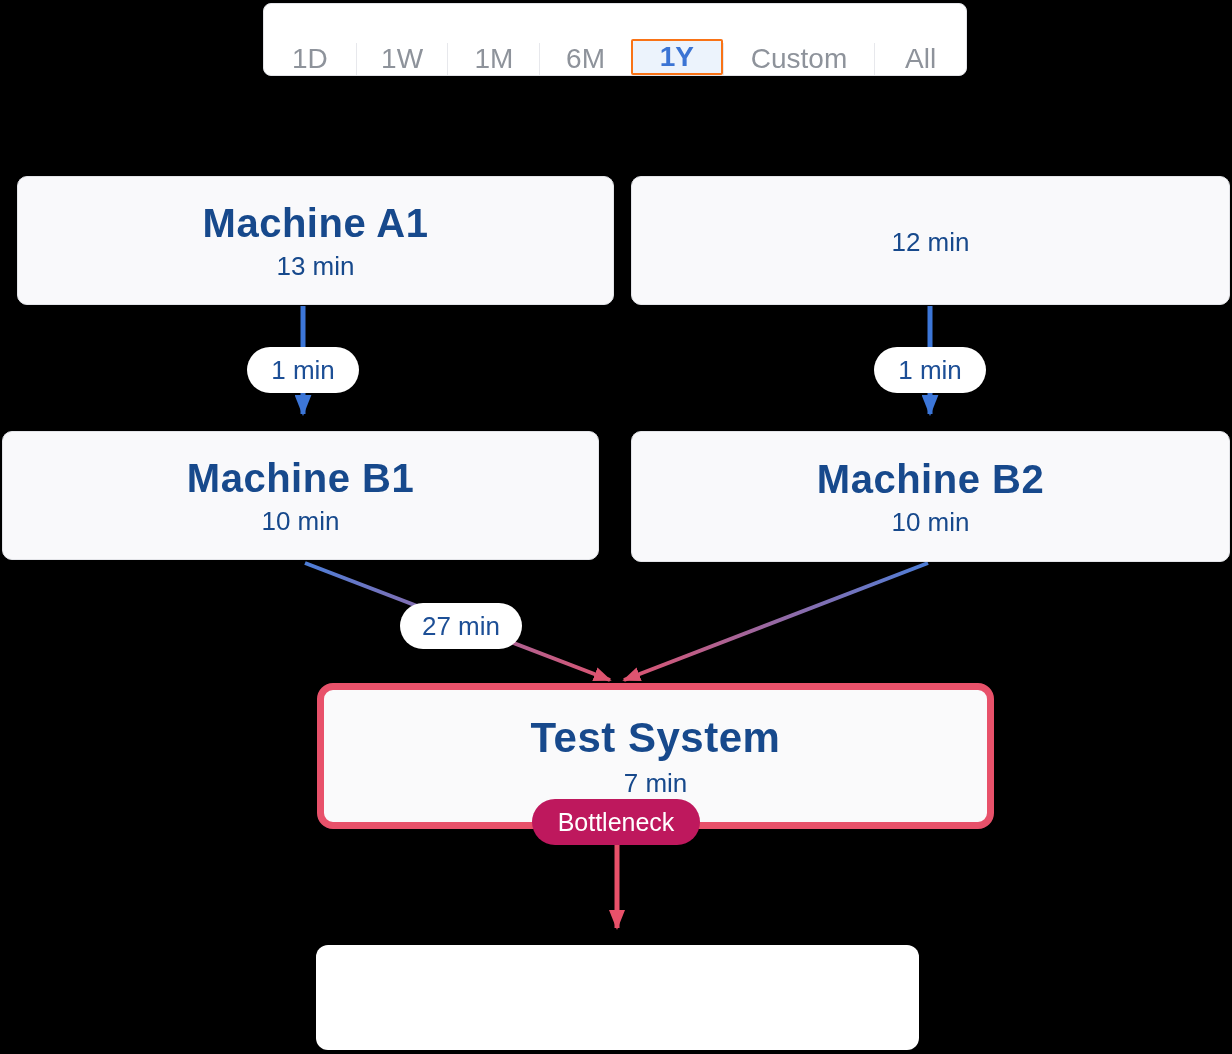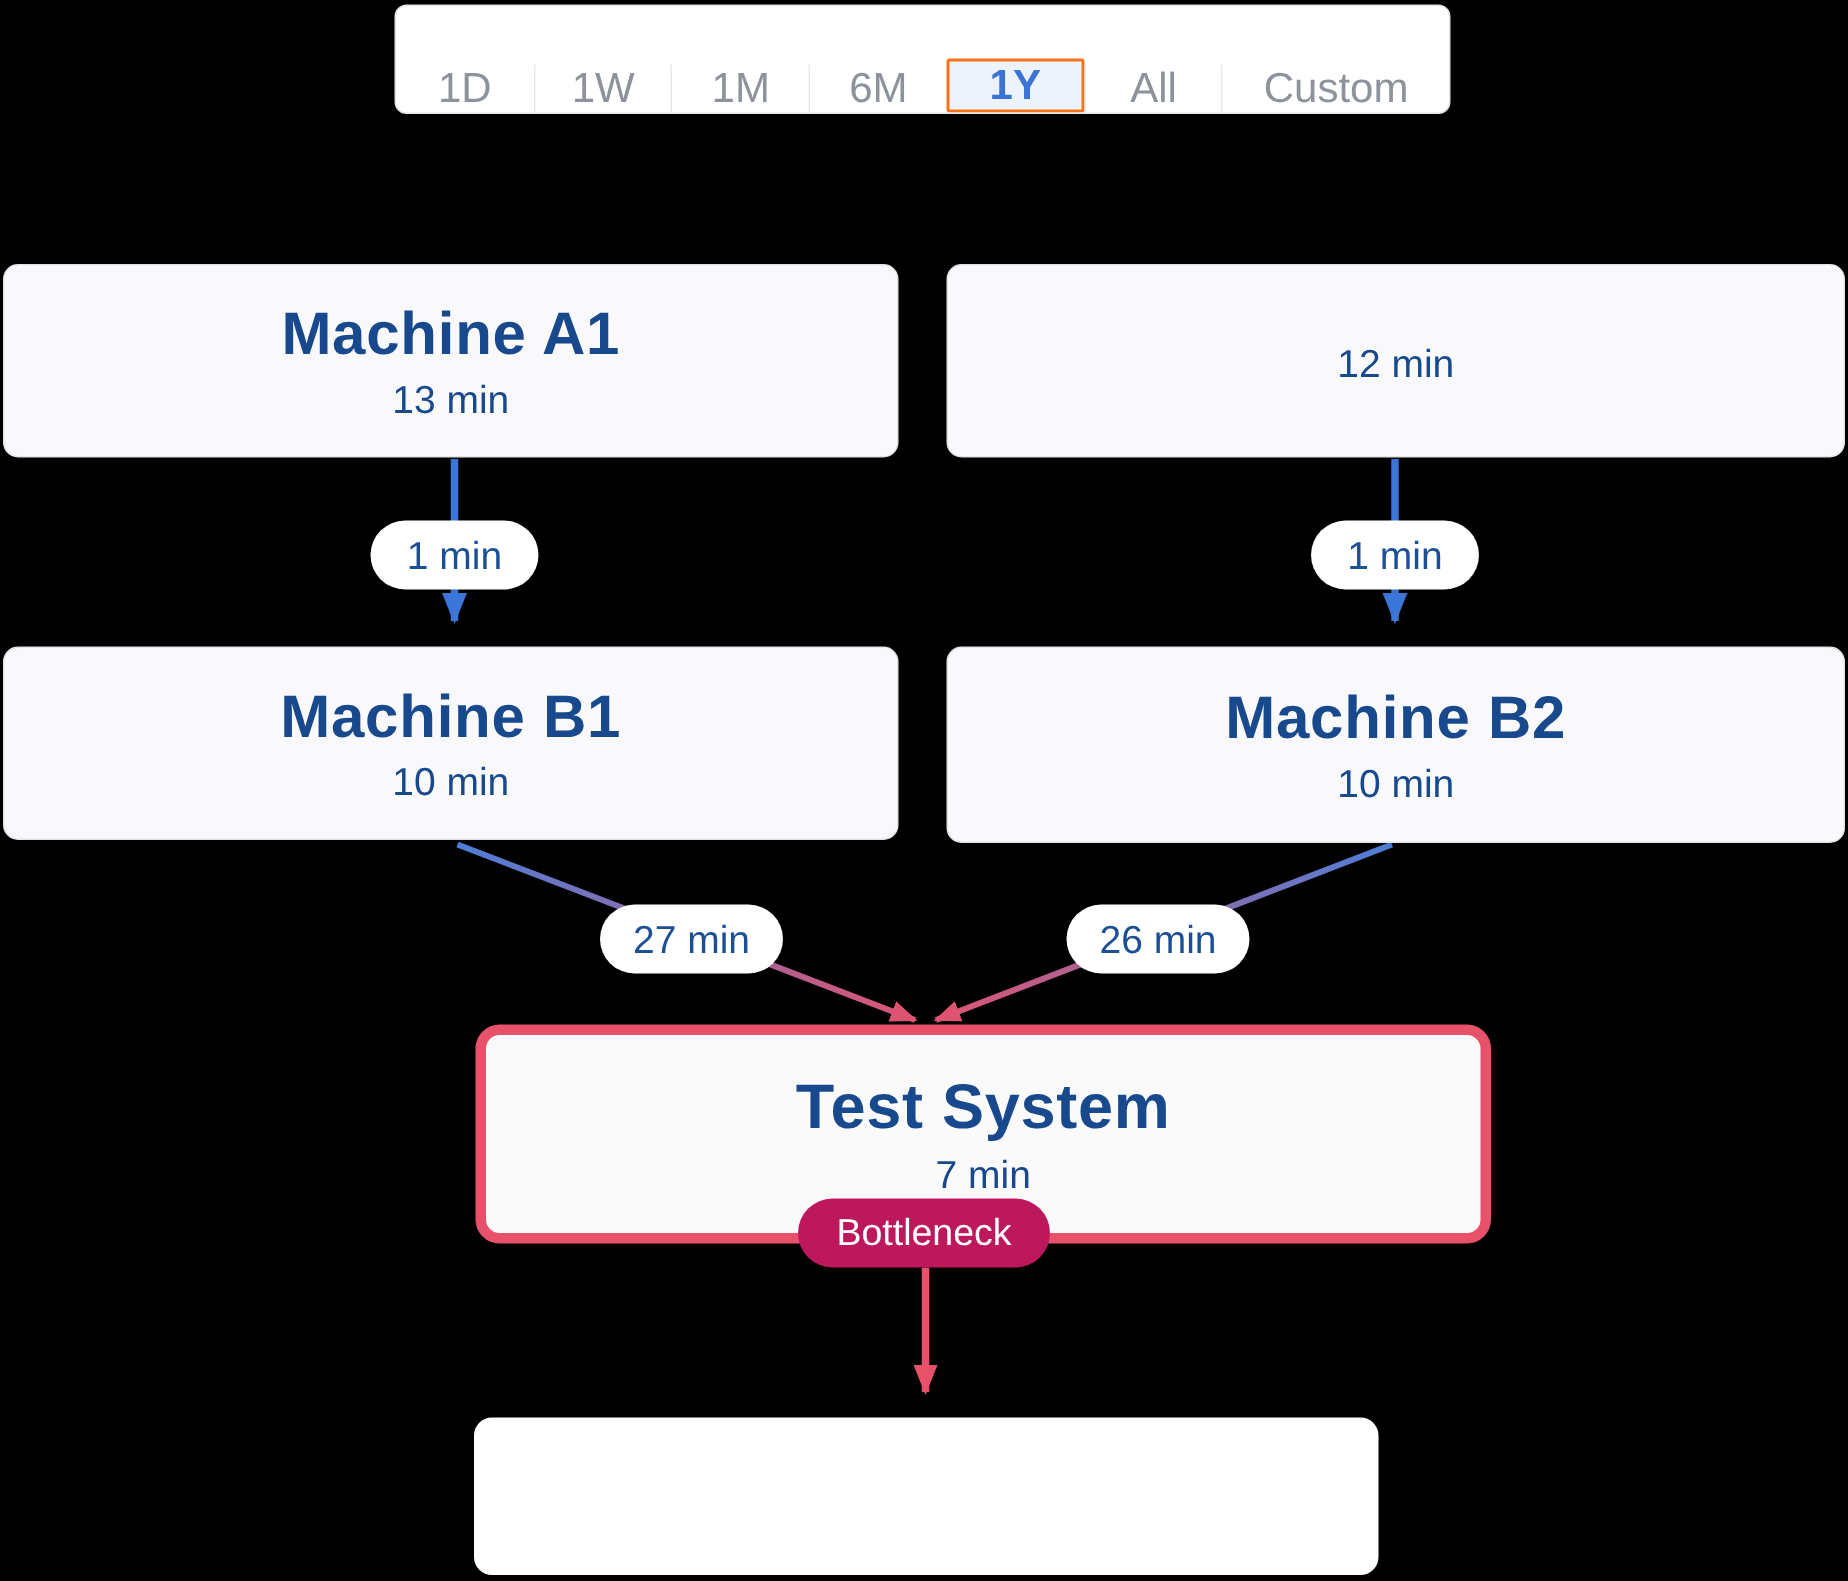--- a/index.html
+++ b/index.html
@@ -117,22 +117,22 @@
 <body>
 
 <div class="canvas">
 
   <div class="time-bar">
     <button class="tb-btn">1D</button>
     <button class="tb-btn">1W</button>
     <button class="tb-btn">1M</button>
     <button class="tb-btn">6M</button>
     <button class="tb-btn selected">1Y</button>
+    <button class="tb-btn custom">Custom</button>
     <button class="tb-btn">All</button>
-    <button class="tb-btn custom">Custom</button>
   </div>
 
   <svg class="edges" width="1232" height="1054" viewBox="0 0 1232 1054">
     <defs>
       <marker id="mBlue" viewBox="0 0 10 8" refX="9" refY="4" markerWidth="21" markerHeight="17" orient="auto" markerUnits="userSpaceOnUse">
         <path d="M0,0 L10,4 L0,8 Z" fill="#3c76d8"></path>
       </marker>
       <marker id="mPink" viewBox="0 0 10 8" refX="9" refY="4" markerWidth="18" markerHeight="15" orient="auto" markerUnits="userSpaceOnUse">
         <path d="M0,0 L10,4 L0,8 Z" fill="#de5470"></path>
       </marker>
@@ -149,21 +149,21 @@
       </linearGradient>
     </defs>
 
     <line x1="303" y1="306" x2="303" y2="414" stroke="#3c76d8" stroke-width="5" marker-end="url(#mBlue)"></line>
     <line x1="930" y1="306" x2="930" y2="414" stroke="#3c76d8" stroke-width="5" marker-end="url(#mBlue)"></line>
     <line x1="305" y1="563" x2="610" y2="680" stroke="url(#gradLeft)" stroke-width="4" marker-end="url(#mPink)"></line>
     <line x1="928" y1="563" x2="624" y2="680" stroke="url(#gradRight)" stroke-width="4" marker-end="url(#mPink)"></line>
     <line x1="617" y1="845" x2="617" y2="928" stroke="#e8516a" stroke-width="5" marker-end="url(#mRed)"></line>
   </svg>
 
-  <div class="node" style="left:2px; top:176px; width:597px; height:129px;">
+  <div class="node" style="left:17px; top:176px; width:597px; height:129px;">
     <div class="node-title">Machine A1</div>
     <div class="node-sub">13 min</div>
   </div>
 
   <div class="node" style="left:631px; top:176px; width:599px; height:129px;">
     <div class="node-sub">12 min</div>
   </div>
 
   <div class="node" style="left:2px; top:431px; width:597px; height:129px;">
     <div class="node-title">Machine B1</div>
@@ -182,15 +182,14 @@
 
   <div class="badge">Bottleneck</div>
 
   <div class="node output-node" style="left:316px; top:945px; width:603px; height:105px;">
     <div class="node-title"></div>
   </div>
 
   <div class="edge-pill" style="left:247px; top:347px; width:112px;">1 min</div>
   <div class="edge-pill" style="left:874px; top:347px; width:112px;">1 min</div>
   <div class="edge-pill" style="left:400px; top:603px; width:122px;">27 min</div>
-  <div class="edge-pill" style="left:711px; top:603px; width:122px;">26 min</div>
 
 </div>
 
 </body></html>

